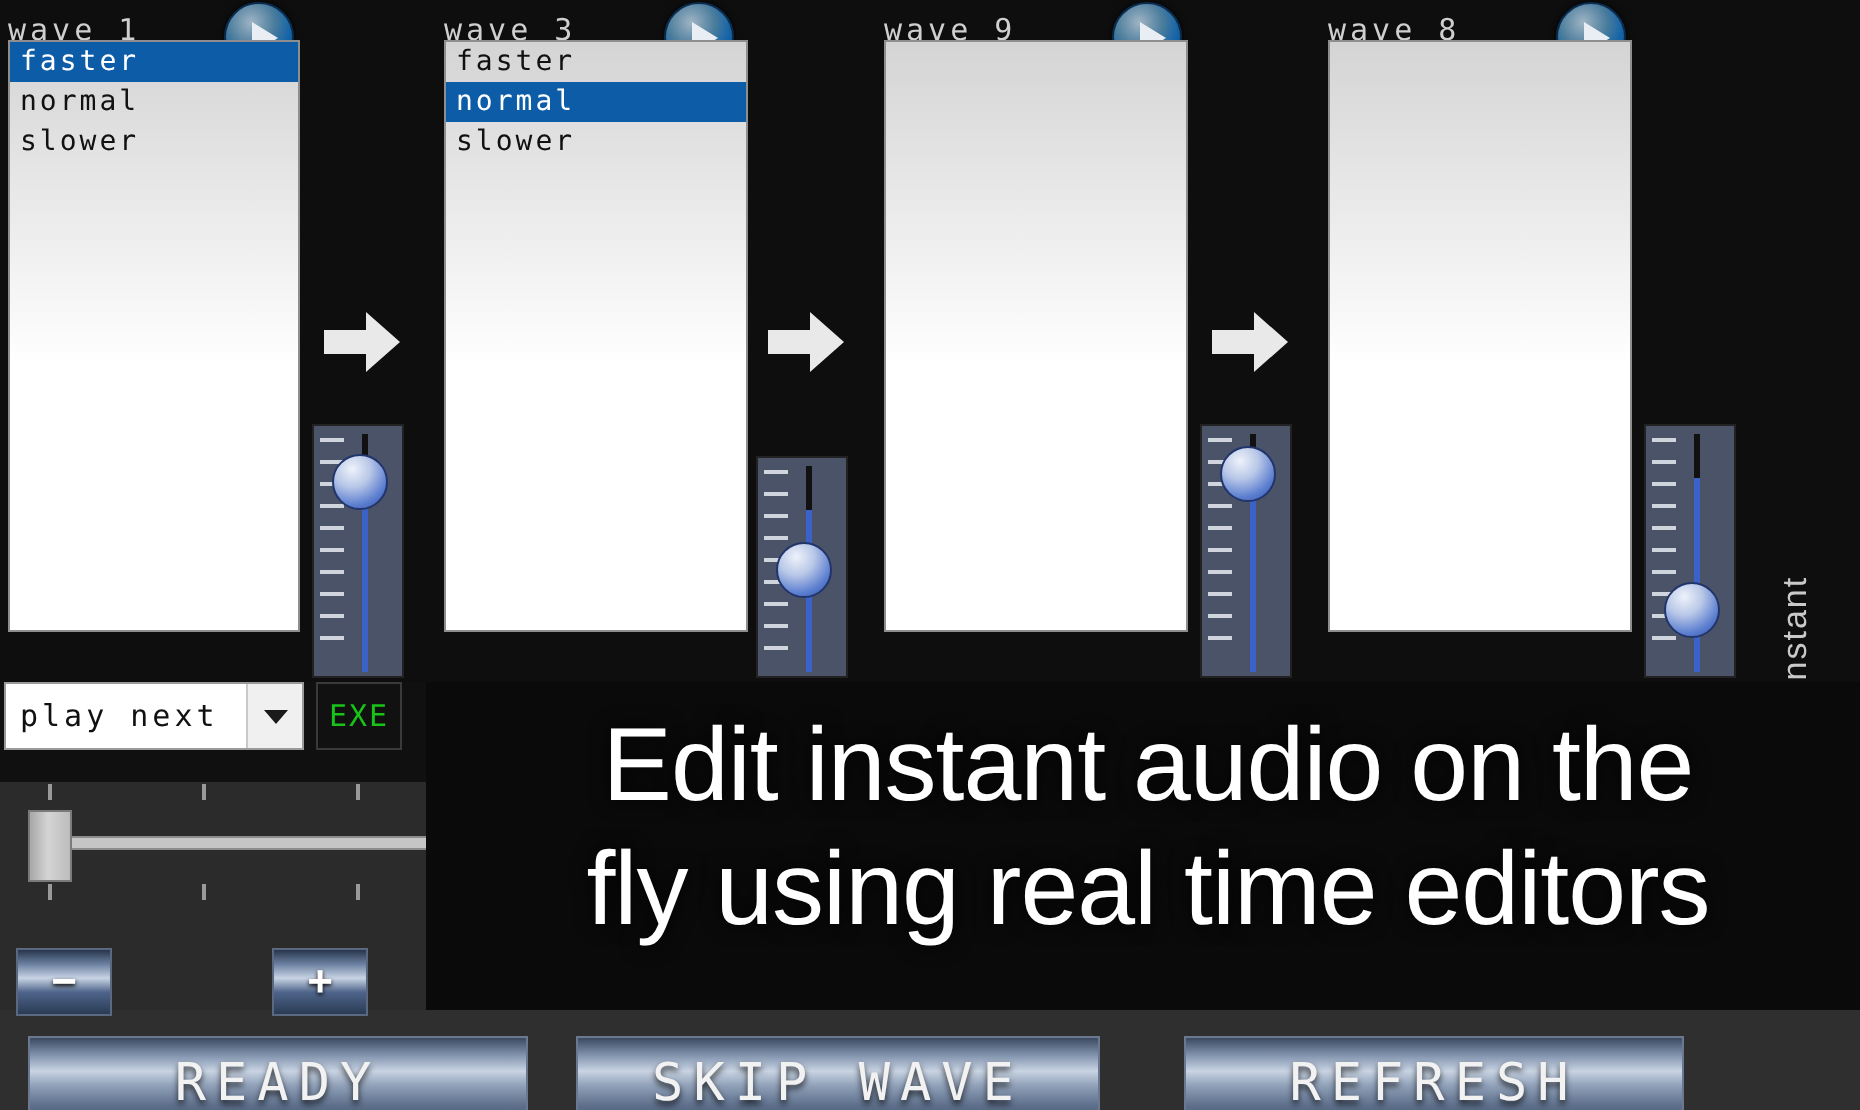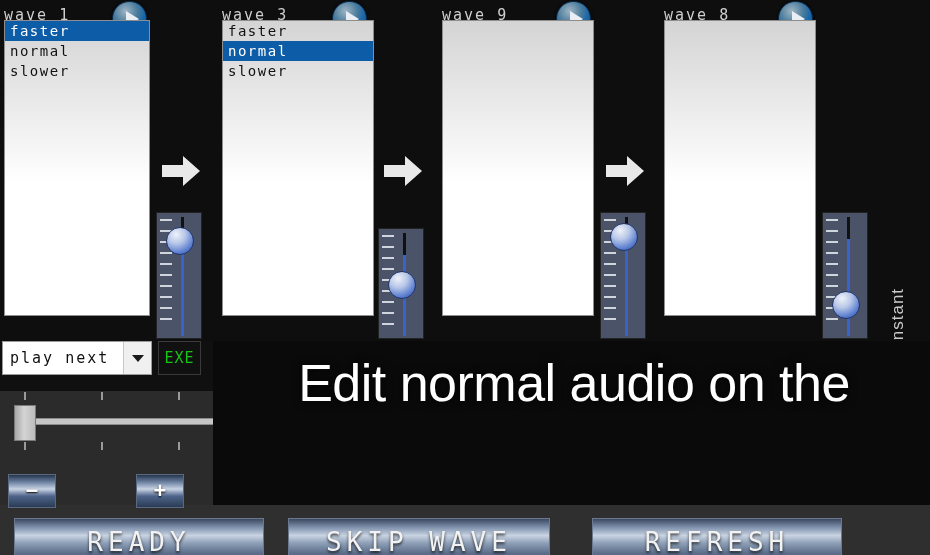--- a/index.html
+++ b/index.html
@@ -355,16 +355,17 @@
   <div class="step-btn" style="left:8px;top:474px;">−</div>
   <div class="step-value" style="left:70px;top:479px;margin-top:44px;">15</div>
   <div class="step-btn" style="left:136px;top:474px;">+</div>
 
   <div class="big-btn" style="left:14px;top:518px;width:250px;">READY</div>
   <div class="big-btn" style="left:288px;top:518px;width:262px;">SKIP WAVE</div>
   <div class="big-btn" style="left:592px;top:518px;width:250px;">REFRESH</div>
 
   <div class="overlay-dark slant"></div>
   <div class="caption">
-    <div>Edit normal audio on the</div>
+    <div>Edit instant audio on the</div>
+    <div>fly using real time editors</div>
   </div>
 
 </div>
 
 </body></html>

